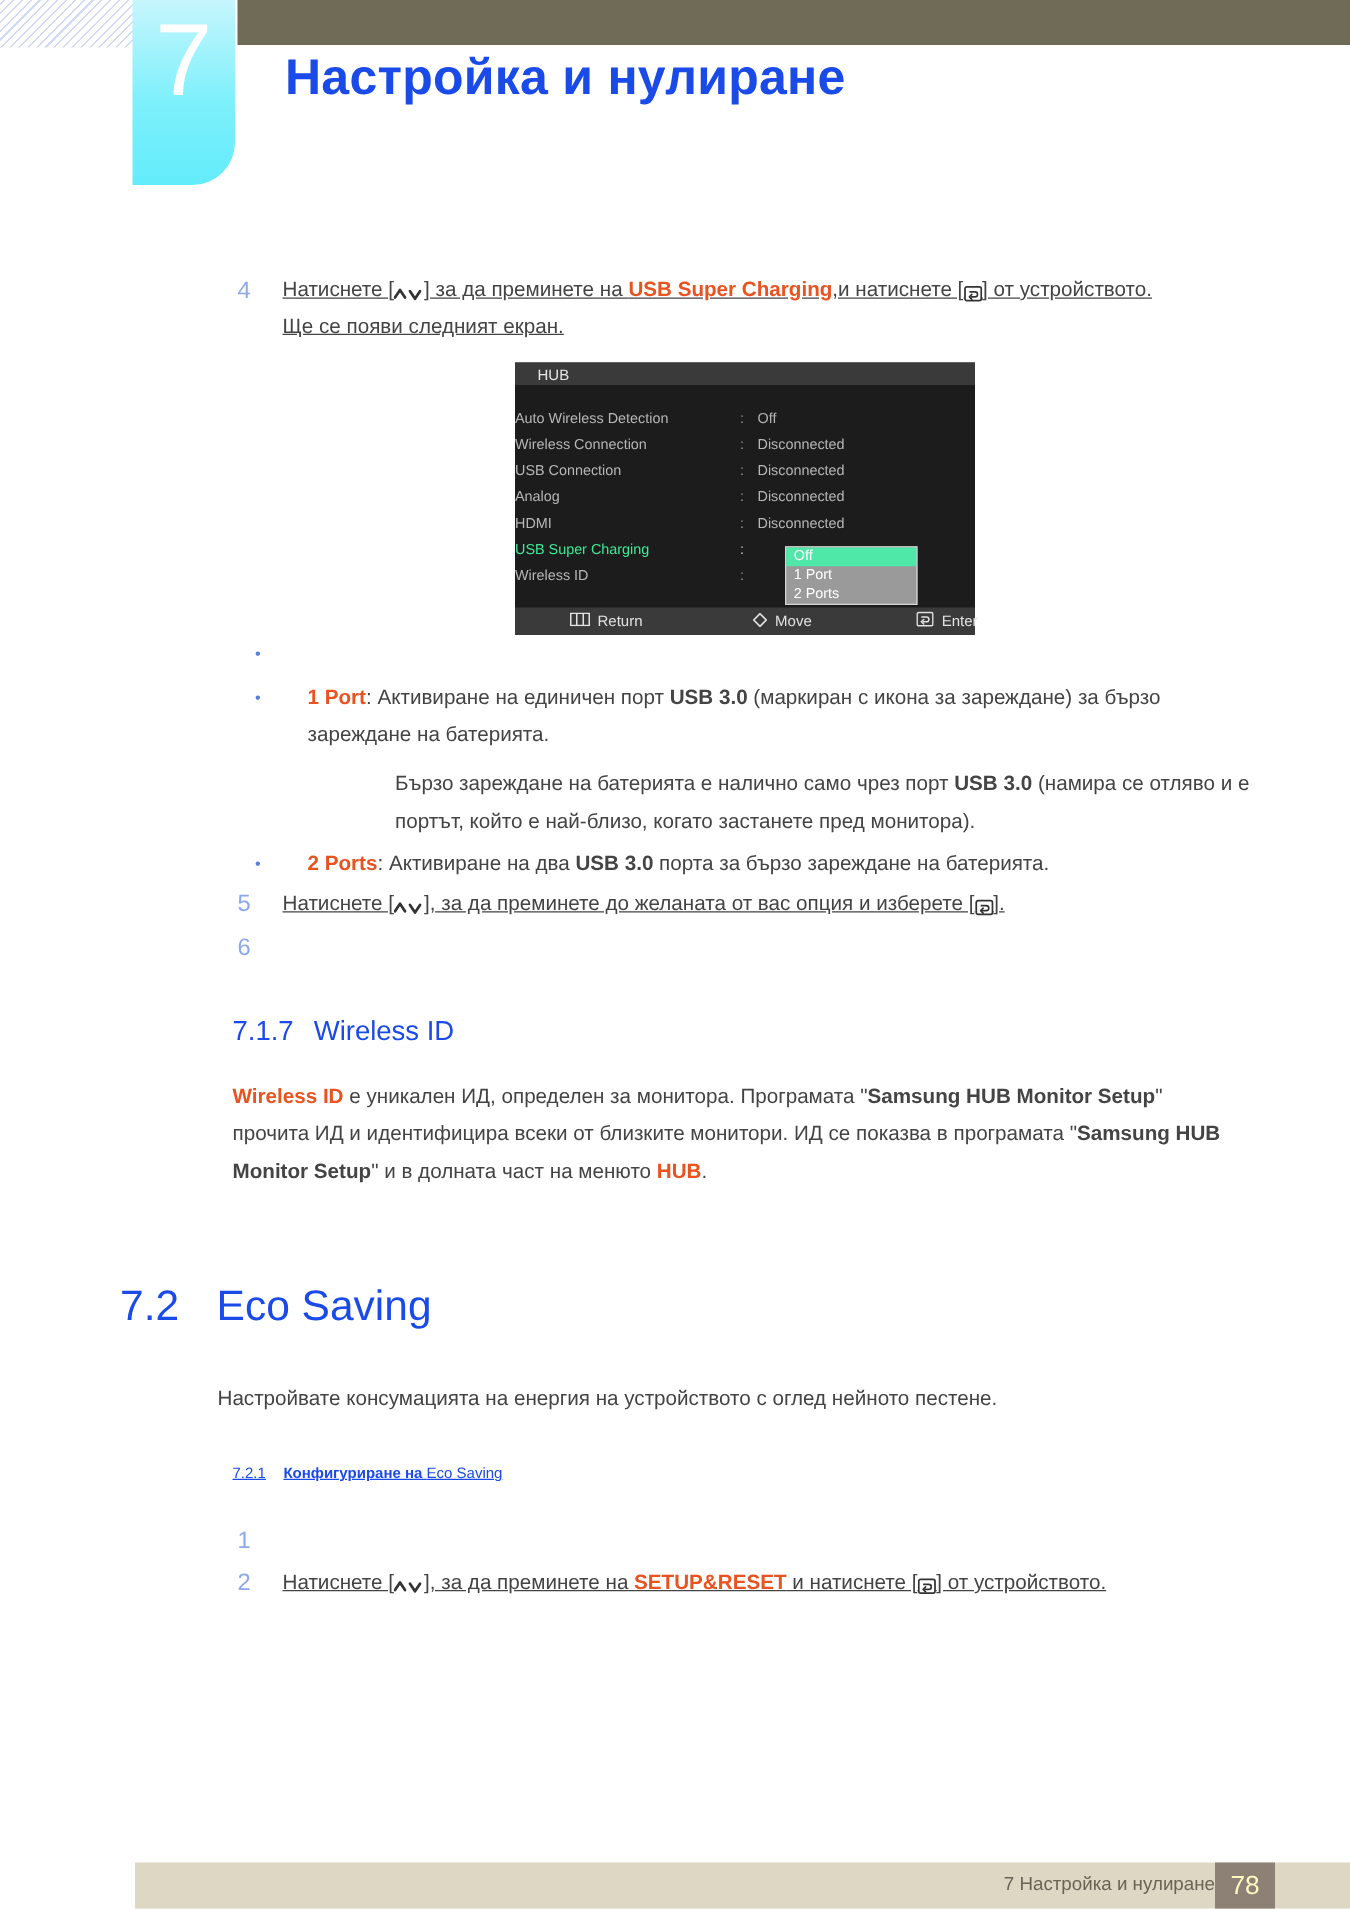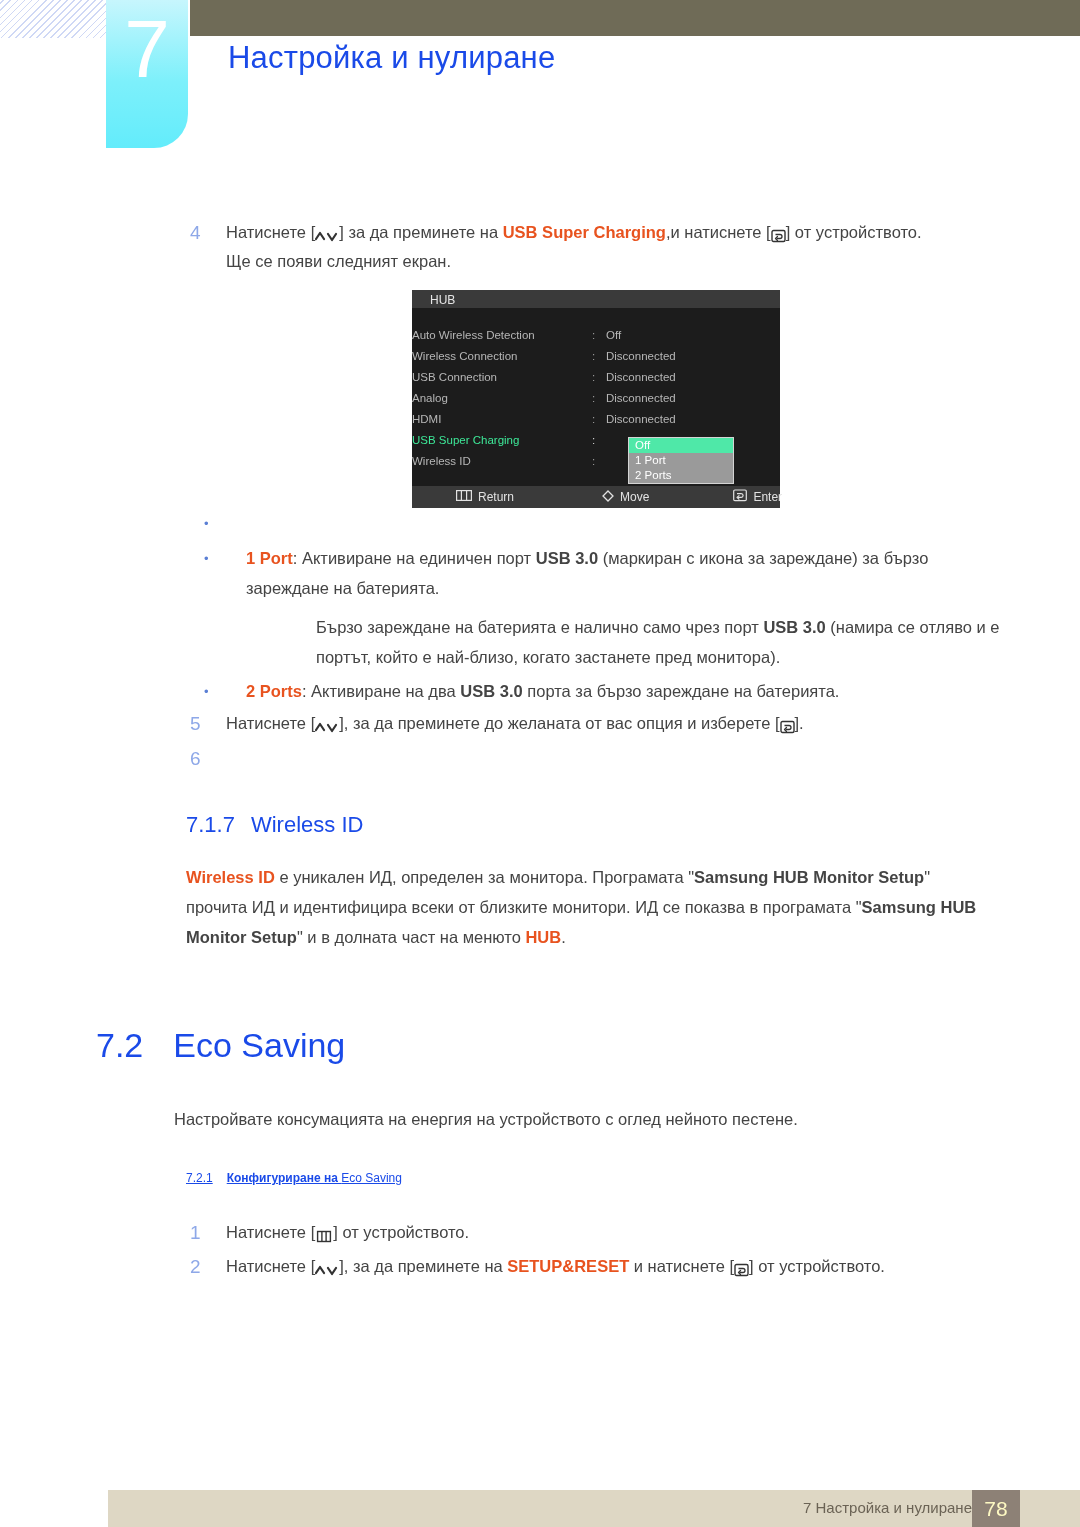--- a/index.html
+++ b/index.html
@@ -46,22 +46,22 @@
     width: 82px;
     text-align: center;
     font-size: 82px;
     line-height: 1;
     color: #ffffff;
     font-weight: 400;
   }
   .chapter-title {
     position: absolute;
     left: 228px; top: 40px;
-    font-size: 31px;
-    font-weight: normal;
+    font-size: 40px;
+    font-weight: bold;
     color: #1a4ae8;
     letter-spacing: 0.2px;
   }
 
   .step {
     position: absolute;
     display: flex;
     align-items: flex-start;
   }
   .step-num {
@@ -70,20 +70,21 @@
     font-size: 19px;
     color: #8ea8e8;
     text-align: left;
     line-height: 29px;
   }
   .step-body {
     font-size: 16.5px;
     line-height: 29px;
     color: #444444;
     max-width: 790px;
+    text-decoration: underline;
   }
   .orange-b { color: #e8531f; font-weight: bold; }
   .bold { font-weight: bold; }
 
   .keycap {
     display: inline-block;
     vertical-align: -2px;
     font-size: 14px;
     line-height: 1;
     color: #333;
@@ -386,25 +387,20 @@
 </div>
 
 <div class="para" style="left:174px; top:1104px;">Настройвате консумацията на енергия на устройството с оглед нейното пестене.</div>
 
 <div class="h3b" style="left:186px; top:1171px;">
   <span class="numpart">7.2.1</span><span class="bold-part">Конфигуриране на </span><span>Eco Saving</span>
 </div>
 
 <div class="step" style="left:190px; top:1218px;">
   <div class="step-num">1</div>
-  <div class="step-body"><span>Натиснете [</span><span class="keycap"><svg class="kb" width="18" height="13" viewBox="0 0 18 13">
-          <rect x="2.6" y="1.5" width="12.8" height="10" stroke="#333" stroke-width="1.4" fill="none"></rect>
-          <line x1="6.9" y1="1.5" x2="6.9" y2="11.5" stroke="#333" stroke-width="1.4"></line>
-          <line x1="11.1" y1="1.5" x2="11.1" y2="11.5" stroke="#333" stroke-width="1.4"></line>
-        </svg></span><span>] от устройството.</span></div>
 </div>
 
 <div class="step" style="left:190px; top:1252px;">
   <div class="step-num">2</div>
   <div class="step-body"><span>Натиснете [</span><span class="keycap"><svg class="kb" width="24" height="13" viewBox="0 0 24 13">
           <path d="M1 9 L5 3 L9 9" stroke="#333" stroke-width="2.2" fill="none" stroke-linecap="round" stroke-linejoin="round"></path>
           <path d="M13 4 L17 10 L21 4" stroke="#333" stroke-width="2.2" fill="none" stroke-linecap="round" stroke-linejoin="round"></path>
         </svg></span><span>], за да преминете на </span><span class="orange-b">SETUP&amp;RESET</span><span> и натиснете [</span><span class="keycap"><svg class="kb" width="15" height="14" viewBox="0 0 15 14">
           <rect x="1" y="1.5" width="13" height="11" rx="1.5" stroke="#333" stroke-width="1.4" fill="none"></rect>
           <path d="M4.5 5.5 h4.5 a2 2 0 0 1 0 4 H5.5" stroke="#333" stroke-width="1.3" fill="none"></path>

